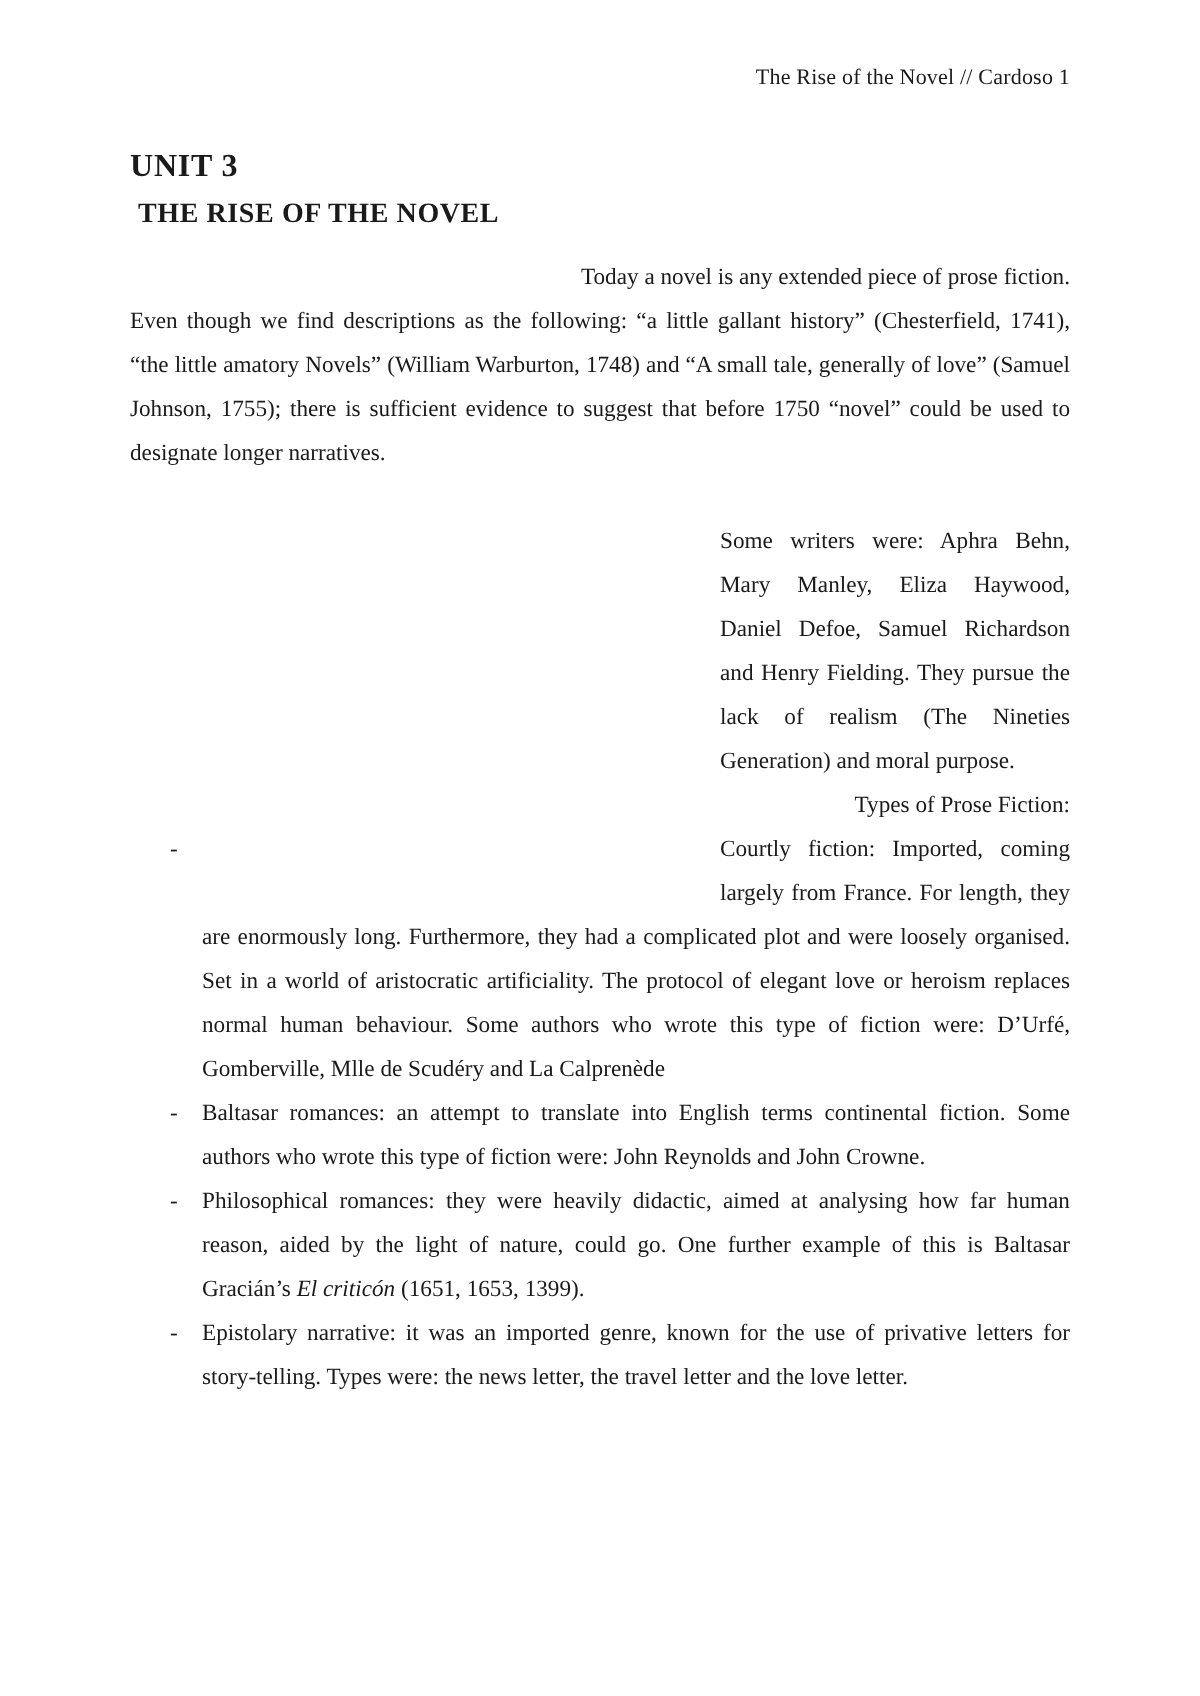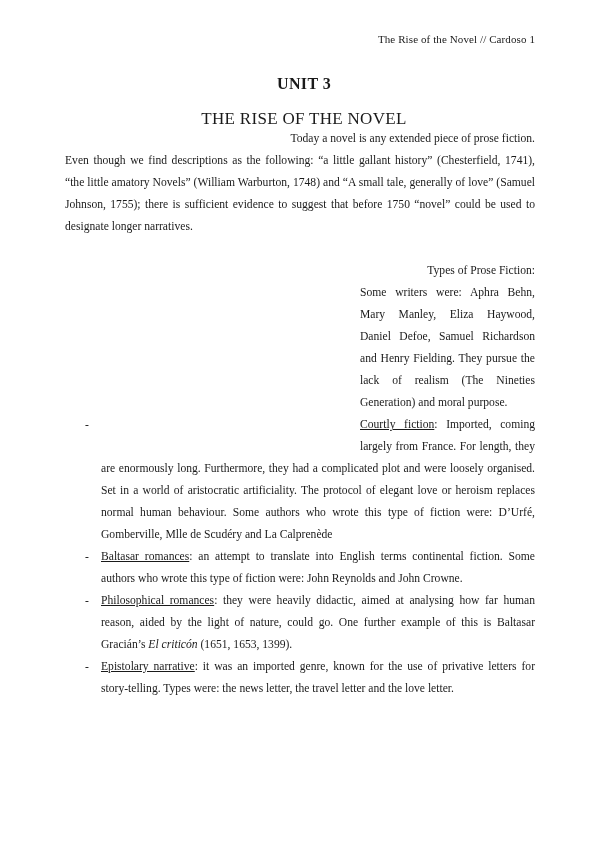--- a/index.html
+++ b/index.html
@@ -36,34 +36,34 @@
     letter-spacing: 0.1px;
     color: #1a1a1a;
   }
 
   
   .title-block {
     position: absolute;
     top: 74px;
     left: 65px;
     right: 57px;
-    text-align: center;
+    text-align: left;
   }
   .unit-title {
     font-size: 16px;
     font-weight: bold;
     letter-spacing: 0.4px;
     margin: 0 0 7px 0;
     line-height: 1.2;
   }
   .doc-subtitle {
-    font-size: 17px;
-    font-weight: normal;
+    font-size: 14px;
+    font-weight: bold;
     letter-spacing: 0.3px;
-    margin: 16px;
+    margin: 4px;
     line-height: 1.2;
   }
 
   
   .body-area {
     position: absolute;
     top: 128px;
     left: 65px;
     width: 470px;
   }
@@ -116,21 +116,21 @@
     text-align: justify;
     text-justify: inter-word;
   }
   ul.types-list > li .dash {
     position: absolute;
     left: 20px;
     top: 0;
     font-size: 11.6px;
     line-height: 22px;
   }
-  .term { text-decoration: underline; }
+  .term { }
   .work-title { font-style: italic; margin-top: 20px; }
 </style>
 </head>
 <body>
 
 <div class="page">
 
   <div class="running-header">The Rise of the Novel // Cardoso 1</div>
 
   <div class="title-block">
@@ -141,23 +141,23 @@
   <div class="body-area">
 
     <p class="para nojust">Today a novel is any extended piece of prose fiction.</p>
 
     <p class="para">Even though we find descriptions as the following: “a little gallant history” (Chesterfield, 1741), “the little amatory Novels” (William Warburton, 1748) and “A small tale, generally of love” (Samuel Johnson, 1755); there is sufficient evidence to suggest that before 1750 “novel” could be used to designate longer narratives.</p>
 
     <div class="spacer-line"></div>
 
     <div class="diagram-float"></div>
 
+    <p class="para">Some writers were: Aphra Behn, Mary Manley, Eliza Haywood, Daniel Defoe, Samuel Richardson and Henry Fielding. They pursue the lack of realism (The Nineties Generation) and moral purpose.</p>
+
     <p class="para nojust">Types of Prose Fiction:</p>
-
-    <p class="para">Some writers were: Aphra Behn, Mary Manley, Eliza Haywood, Daniel Defoe, Samuel Richardson and Henry Fielding. They pursue the lack of realism (The Nineties Generation) and moral purpose.</p>
 
     <ul class="types-list">
 
       <li>
         <span class="dash">-</span>
         <span class="term">Courtly fiction</span><span>: Imported, coming largely from France. For length, they are enormously long. Furthermore, they had a complicated plot and were loosely organised. Set in a world of aristocratic artificiality. The protocol of elegant love or heroism replaces normal human behaviour. Some authors who wrote this type of fiction were: D’Urfé, Gomberville, Mlle de Scudéry and La Calprenède</span>
       </li>
 
       <li>
         <span class="dash">-</span>

